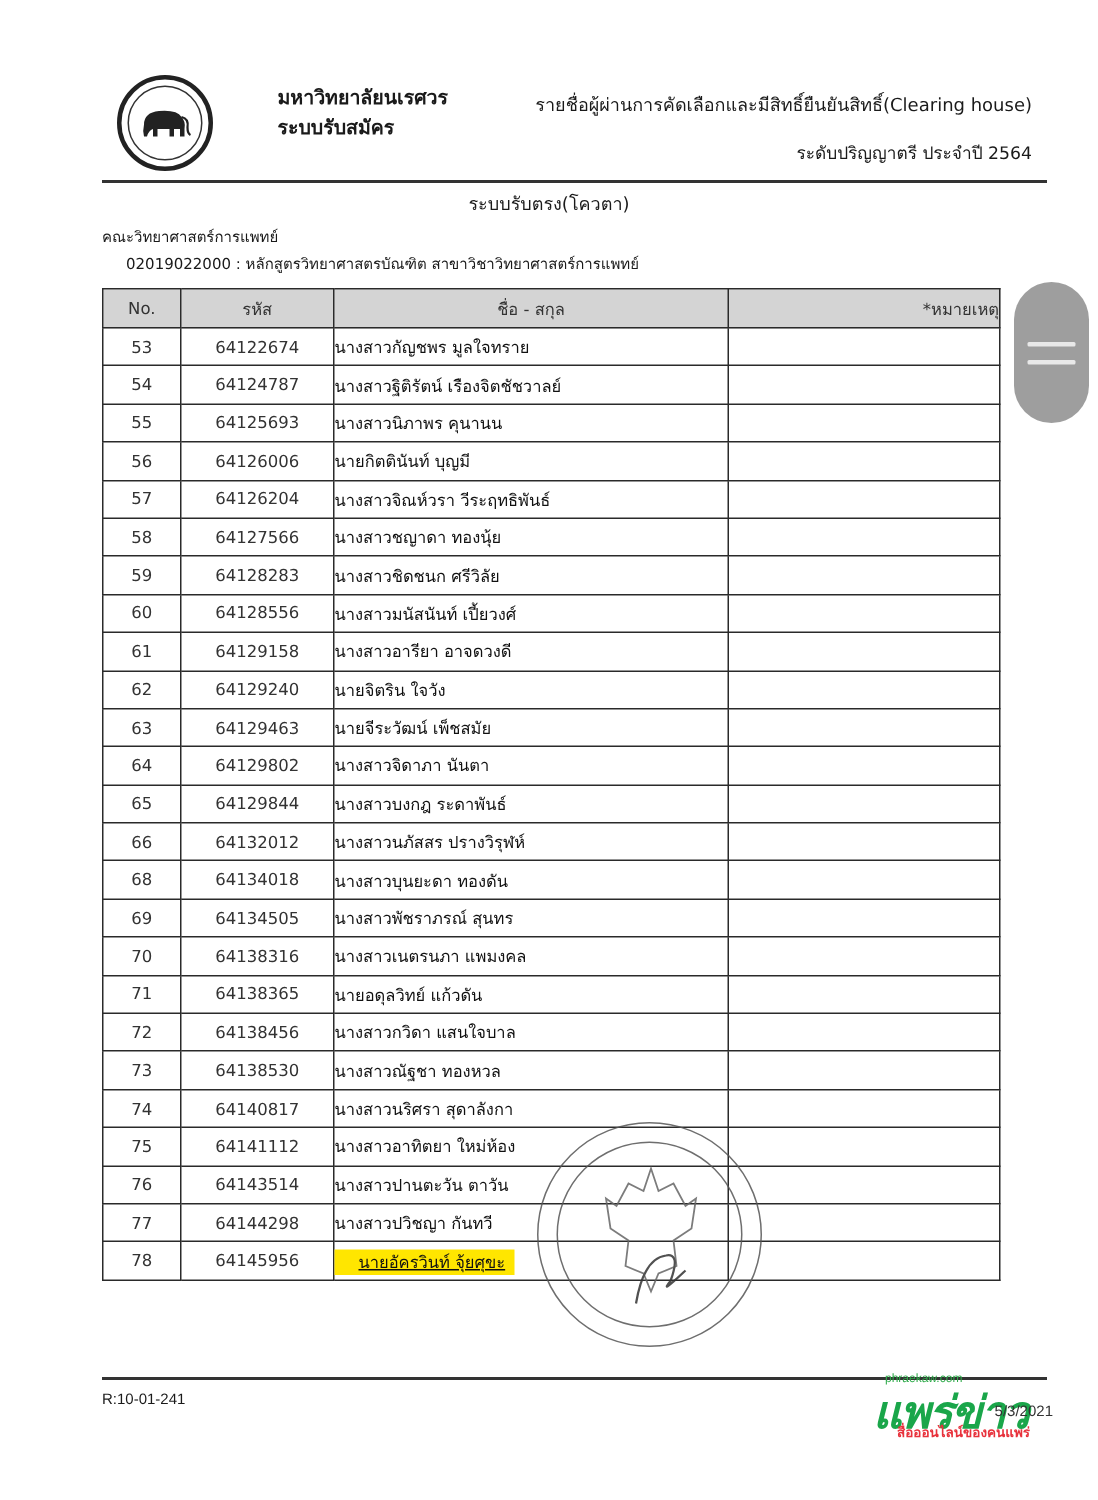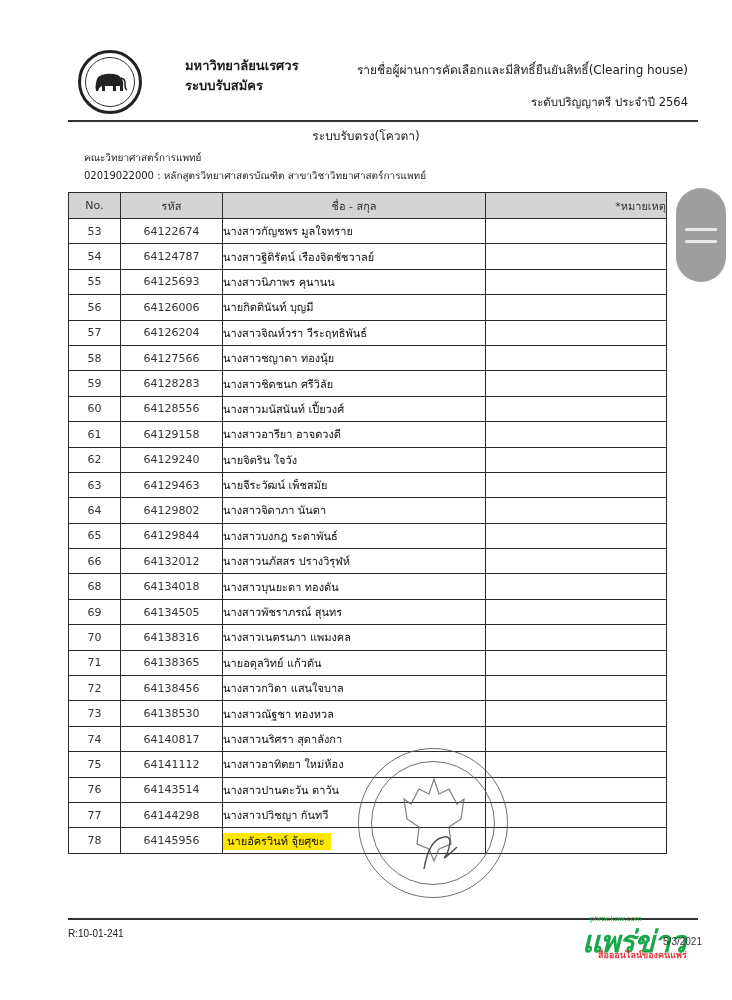--- a/index.html
+++ b/index.html
@@ -13,36 +13,36 @@
   }
   .logo .inner {
     width: 50px; height: 50px; border-radius: 50%; border: 1.5px solid #333; box-sizing: border-box;
     display: flex; align-items: center; justify-content: center;
   }
   .org-name { position: absolute; left: 150px; top: 56px; font-size: 13px; font-weight: bold; line-height: 20px; margin-left: 35px; }
   .doc-title { position: absolute; right: 44px; top: 60px; font-size: 12px; text-align: right; }
   .doc-level { position: absolute; right: 44px; top: 93px; font-size: 11.5px; text-align: right; }
   .rule-top { position: absolute; left: 68px; top: 120px; width: 630px; height: 2px; background: #333; }
   .section-title { position: absolute; left: 0; width: 732px; top: 126px; text-align: center; font-size: 12px; }
-  .faculty { position: absolute; left: 84px; top: 150px; font-size: 10px; }
+  .faculty { position: absolute; left: 68px; top: 150px; font-size: 10px; }
   .program { position: absolute; left: 84px; top: 168px; font-size: 10px; }
 
   table.list {
     position: absolute; left: 68px; top: 192px; width: 598px; border-collapse: collapse; table-layout: fixed;
     font-size: 11px;
   }
   table.list th, table.list td { border: 1.5px solid #2a2a2a; height: 24.4px; padding: 0; }
   table.list th {
     background: #d4d4d4; font-weight: normal; color: #333; height: 25px;
   }
   col.c-no { width: 52px; } col.c-id { width: 102px; } col.c-name { width: 263px; } col.c-rem { width: 181px; }
   td.no, td.id { text-align: center; color: #333; }
   td.name { text-align: left; padding-left: 2px; color: #111; }
   th.rem { text-align: right; padding-left: 2px; }
-  .hl { background: #ffe600; padding: 2px 6px 2px 4px; }
+  .hl { background: #ffe600; padding: 2px 6px 2px 16px; text-decoration: underline; }
 
   .rule-bottom { position: absolute; left: 68px; top: 918px; width: 630px; height: 1.5px; background: #333; }
   .footer-code { position: absolute; left: 68px; top: 928px; font-size: 10px; font-family: "Liberation Sans", sans-serif; }
 
   .stamp {
     position: absolute; left: 358px; top: 748px; width: 150px; height: 150px; border-radius: 50%;
     border: 1.5px solid #555; box-sizing: border-box; opacity: 0.85; pointer-events: none;
   }
   .stamp .ring {
     position: absolute; left: 12px; top: 12px; width: 122px; height: 122px; border-radius: 50%; border: 1px solid #555;

